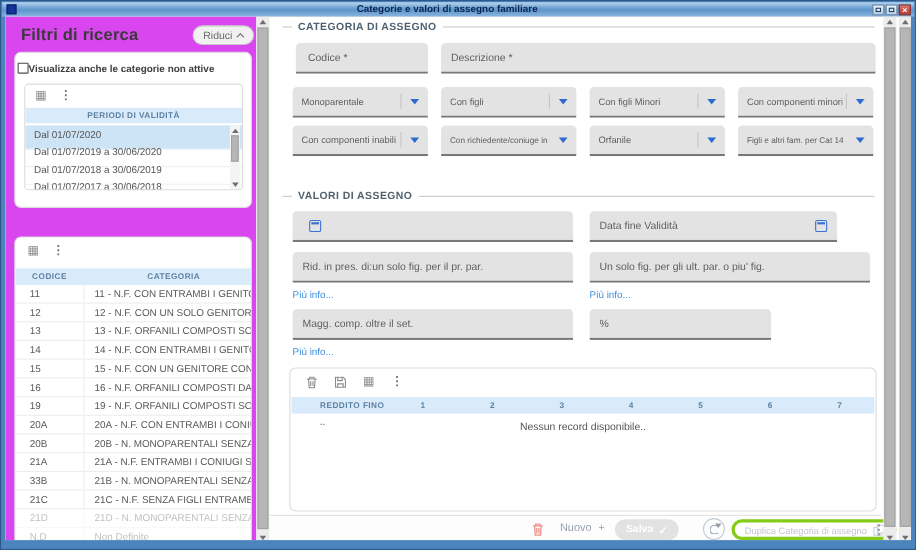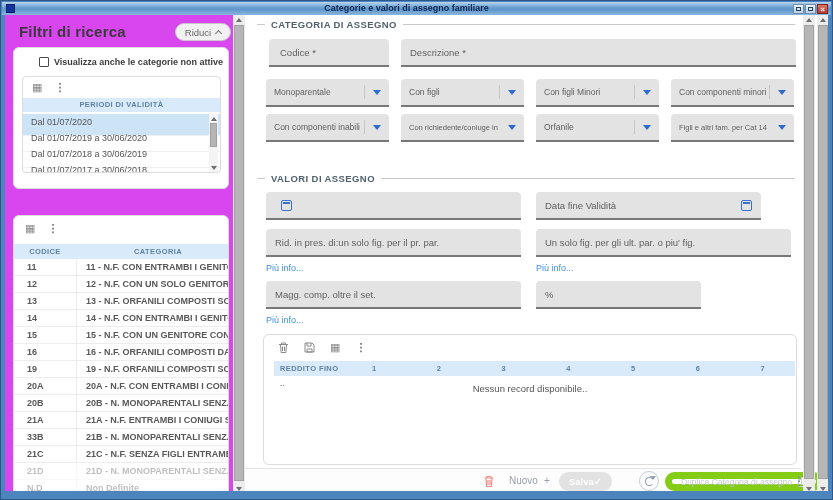--- a/index.html
+++ b/index.html
@@ -34,21 +34,21 @@
 
   
   .left-panel { position:absolute; left:0; top:0; width:228px; height:478px; background:#d946ef; }
   .section-title { position:absolute; font-size:15px; font-weight:bold; color:#3a3a3a; letter-spacing:.2px; }
   .collapse-btn { position:absolute; left:170px; top:8px; width:56px; height:18px; border:1px solid #c7c7c7;
     border-radius:9px; background:#f1f1f1; font-size:9.5px; color:#666; display:flex;
     align-items:center; justify-content:center; gap:5px; cursor:pointer; }
   .chev-up { width:5px; height:5px; border-left:1.5px solid #777; border-top:1.5px solid #777;
     transform:rotate(45deg); margin-top:2px; }
   .card { position:absolute; border:1px solid #dcdcdc; border-radius:6px; background:#fff; }
-  .chk-row { position:absolute; left:25px; top:9px; display:flex; align-items:center; gap:5px; }
+  .chk-row { position:absolute; left:2px; top:9px; display:flex; align-items:center; }
   .chk { width:10px; height:10px; border:1.5px solid #4a4a4a; border-radius:1px; background:#fff; }
   .chk-label { font-size:9px; font-weight:bold; color:#3c3c3c; }
   .list-card { position:absolute; left:8px; top:28px; width:199px; height:97px;
     border:1px solid #dcdcdc; border-radius:4px; overflow:hidden; }
   .mini-toolbar { position:absolute; display:flex; gap:12px; align-items:center; }
   .icon-grid { font-size:11px; color:#8a8a8a; line-height:11px; cursor:pointer; }
   .icon-kebab { font-size:11px; font-weight:bold; color:#707070; line-height:11px; cursor:pointer; }
   .tbl-head { background:#d9ebfa; color:#5d82a3; font-size:7.5px; font-weight:bold;
     letter-spacing:.4px; text-align:center; }
   .periods-head { position:absolute; left:0; right:0; top:21px; height:14px; line-height:14px; }
@@ -56,21 +56,21 @@
     color:#555; padding-left:8px; border-bottom:1px solid #f0f0f0; white-space:nowrap;
     overflow:hidden; cursor:pointer; }
   .period-row.selected { background:#cde4f6; }
   .p-scroll { position:absolute; right:2px; top:37px; width:9px; height:58px; background:#f4f4f4; }
   .p-scroll .sb-thumb { top:9px; height:24px; }
 
   
   .res-head-row { position:absolute; left:0; right:0; top:28px; height:15px; display:flex;gap:12px; }
   .res-head-row .c1 { width:62px; line-height:15px; }
   .res-head-row .c2 { flex:1; line-height:15px; }
-  .res-rows { position:absolute; left:0; right:0; top:43px;font-weight:bold; }
+  .res-rows { position:absolute; left:0; right:0; top:43px; }
   .res-row { display:flex; height:17px; line-height:17px; font-size:9px; color:#585858;
     border-bottom:1px solid #ededed; cursor:pointer; }
   .res-row .c1 { width:62px; padding-left:13px; }
   .res-row .c2 { flex:1; border-left:1px solid #ededed; padding-left:9px; white-space:nowrap; overflow:hidden; }
   .res-row.faded { opacity:.38; }
 
   
   .fieldset { position:absolute; border:none; border-top:1px solid #c9c9c9; }
   .fieldset legend { margin-left:8px; padding:0 6px; font-size:9.5px; font-weight:bold;
     color:#50616e; letter-spacing:.4px; white-space:nowrap; }
@@ -90,43 +90,43 @@
   .cal-icon { position:relative; width:11px; height:11px; border:1.5px solid #3a72d4;
     border-radius:2px; margin-left:6px; cursor:pointer; flex:none; }
   .cal-icon::before { content:""; position:absolute; left:1px; right:1px; top:1.5px; height:1.5px; background:#3a72d4; }
   .more-info { position:absolute; font-size:9px; color:#4190e2; cursor:pointer; }
 
   
   .vt-card { position:absolute; left:258px; top:319px; width:534px; height:131px;
     border:1px solid #dcdcdc; border-radius:6px; background:#fff; }
   .vt-toolbar { position:absolute; left:14px; top:6px; display:flex; gap:15px; align-items:center; height:13px; }
   .vt-toolbar svg { display:block; cursor:pointer; }
-  .vt-head { position:absolute; left:10px; right:1px; top:26px; height:15px; display:flex; }
+  .vt-head { position:absolute; left:1px; right:1px; top:26px; height:15px; display:flex;padding-left:20px; }
   .vt-head .hc { line-height:15px; }
   .vt-head .hc0 { width:68px; padding-left:6px; text-align:left; }
   .vt-head .hcn { flex:1; }
   .vt-empty { position:absolute; left:0; right:0; top:48px; text-align:center; font-size:9.5px; color:#555; }
 
   
   .footer { position:absolute; left:240px; top:453px; width:556px; height:25px;
     border-top:1px solid #e2e2e2; background:#fdfdfd; }
   .f-trash { position:absolute; left:238px; top:6px; cursor:pointer; }
   .f-nuovo { position:absolute; left:264px; top:6px; font-size:10px; color:#9aa2ac;
     display:flex; gap:6px; cursor:pointer; }
   .f-salva { position:absolute; left:314px; top:3px; height:19px; padding:0 10px; border-radius:10px;
     background:#e2e2e2; color:#fff; font-size:9.5px; font-weight:bold; display:flex;
-    align-items:center; cursor:default; }
+    align-items:center; gap:5px; cursor:default; }
   .f-refresh { position:absolute; left:394px; top:2px; width:20px; height:20px; border:1px solid #c3ced8;
     border-radius:50%; cursor:pointer; }
   .refresh-glyph { position:absolute; left:4.5px; top:4.5px; width:9px; height:9px;
     border:1.5px solid #93a1b1; border-radius:50%; border-right-color:transparent; }
   .refresh-glyph::after { content:""; position:absolute; right:-3px; top:-1.5px; width:0; height:0;
     border-left:3px solid transparent; border-right:3px solid transparent; border-top:4px solid #93a1b1; }
   .f-dup { position:absolute; left:420px; top:3px; height:19px; padding:0 9px; border-radius:10px;
-    border:7px solid #84cc16; color:#c2c6cc; font-size:8.5px; display:flex; align-items:center;
+    border:3px solid #84cc16; color:#c2c6cc; font-size:8.5px; display:flex; align-items:center;
     gap:6px; background:#fff; cursor:default; white-space:nowrap; }
   .copy-ic { position:relative; width:9px; height:9px; flex:none; }
   .copy-ic::before { content:""; position:absolute; left:0; top:2px; width:6px; height:6px; border:1px solid #c8ccd2; }
   .copy-ic::after { content:""; position:absolute; left:3px; top:0; width:6px; height:6px; border:1px solid #c8ccd2; background:#fff; }
   .f-kebab { position:absolute; left:548px; top:5px; font-size:12px; font-weight:bold; color:#8795a5; cursor:pointer; }
 </style>
 </head>
 <body>
 
 <div class="window">

